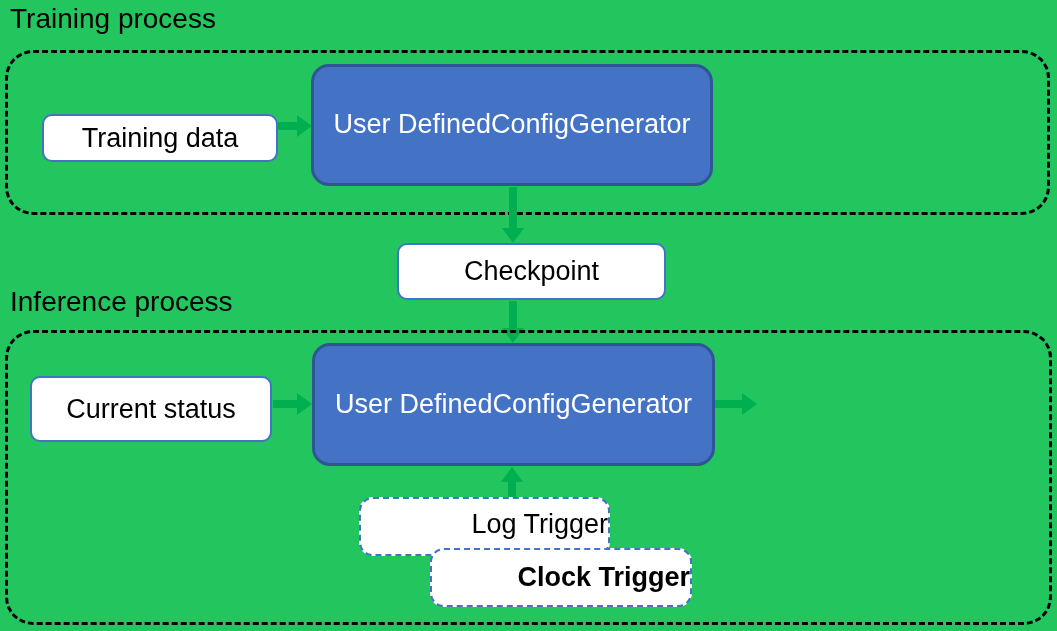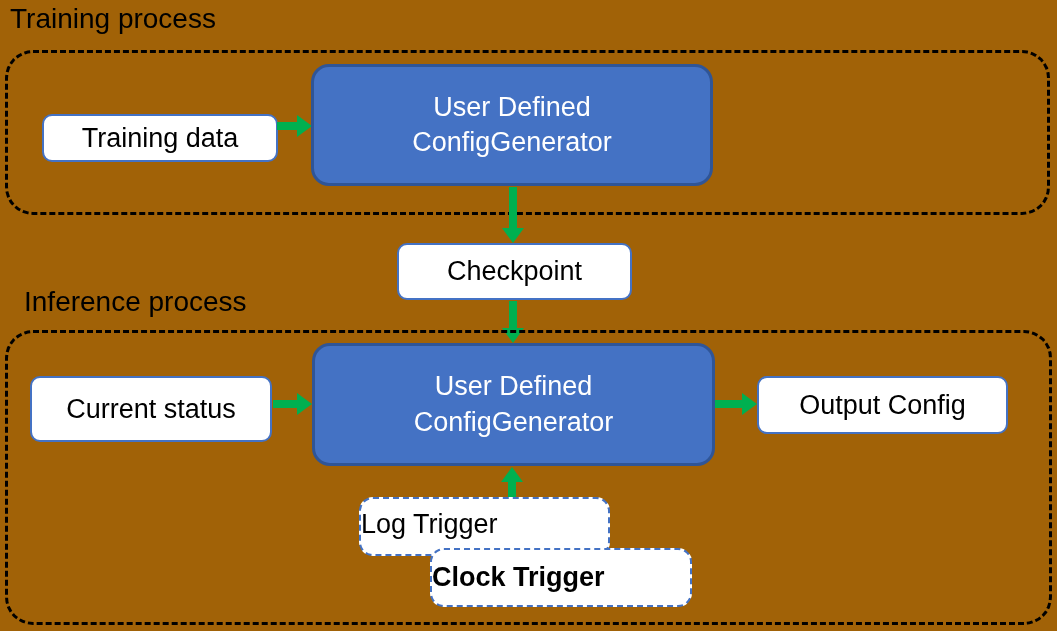--- a/index.html
+++ b/index.html
@@ -7,21 +7,21 @@
     --blue-dark:#2F5597;
     --green:#00B050;
     --line-black:#000000;
     --text-black:#000000;
     --text-white:#FFFFFF;
   }
   html,body{margin:0;padding:0;background:#ffffff;}
   .canvas{
     position:relative;
     width:1057px;height:631px;
-    background:#a16207;
+    background:#22c55e;
     font-family:"Liberation Sans", sans-serif;
     overflow:hidden;
   }
   .section-label{
     position:absolute;
     font-size:28px;
     color:var(--text-black);
     white-space:nowrap;
   }
   .dashed-container{
@@ -40,32 +40,32 @@
     display:flex;align-items:center;justify-content:center;
     font-size:27px;color:var(--text-black);
     white-space:nowrap;
   }
   .blue-box{
     position:absolute;
     box-sizing:border-box;
     background:var(--blue);
     border:3px solid var(--blue-dark);
     border-radius:18px;
-    display:flex;flex-direction:column;align-items:center;justify-content:center;
+    display:flex;flex-direction:row;align-items:center;justify-content:center;
     font-size:27px;color:var(--text-white);
     line-height:1.3;
     text-align:center;
   }
   .trigger-box{
     position:absolute;
     box-sizing:border-box;
     border:2.5px dashed var(--blue);
     border-radius:14px;
     background:#ffffff;
-    display:flex;align-items:center;justify-content:flex-start;
+    display:flex;align-items:center;justify-content:flex-end;
     font-size:27px;color:var(--text-black);
     white-space:nowrap;
   }
   .arrow{position:absolute;}
   .arrow-right{height:22px;}
   .arrow-right .shaft-h{position:absolute;left:0;top:7px;right:13px;height:8px;background:var(--green);}
   .arrow-right .head-right{position:absolute;right:0;top:0;width:0;height:0;
     border-top:11px solid transparent;border-bottom:11px solid transparent;border-left:15px solid var(--green);}
   .arrow-down{width:22px;}
   .arrow-down .shaft-v{position:absolute;left:7px;top:0;width:8px;bottom:13px;background:var(--green);}
@@ -97,30 +97,30 @@
   <div class="blue-box" style="left:311px;top:64px;width:402px;height:122px;">
     <span>User Defined</span>
     <span>ConfigGenerator</span>
   </div>
 
   <div class="arrow arrow-down" style="left:502px;top:187px;height:56px;">
     <div class="shaft-v"></div>
     <div class="head-down"></div>
   </div>
 
-  <div class="white-box" style="left:397px;top:243px;width:235px;height:57px;">
+  <div class="white-box" style="left:397px;top:243px;width:269px;height:57px;">
     <span>Checkpoint</span>
   </div>
 
   <div class="arrow arrow-down" style="left:502px;top:301px;height:42px;">
     <div class="shaft-v"></div>
     <div class="head-down"></div>
   </div>
 
-  <div class="section-label" style="left:24px;top:286px;">Inference process</div>
+  <div class="section-label" style="left:10px;top:286px;">Inference process</div>
 
   <div class="dashed-container" style="left:5px;top:330px;width:1047px;height:295px;"></div>
 
   <div class="white-box" style="left:30px;top:376px;width:242px;height:66px;">
     <span>Current status</span>
   </div>
 
   <div class="arrow arrow-right" style="left:273px;top:393px;width:39px;">
     <div class="shaft-h"></div>
     <div class="head-right"></div>
@@ -129,23 +129,20 @@
   <div class="blue-box" style="left:312px;top:343px;width:403px;height:123px;">
     <span>User Defined</span>
     <span>ConfigGenerator</span>
   </div>
 
   <div class="arrow arrow-right" style="left:715px;top:393px;width:42px;">
     <div class="shaft-h"></div>
     <div class="head-right"></div>
   </div>
 
-  <div class="white-box" style="left:757px;top:376px;width:251px;height:58px;">
-    <span>Output Config</span>
-  </div>
 
   <div class="arrow arrow-up" style="left:501px;top:467px;height:30px;">
     <div class="head-up"></div>
     <div class="shaft-v"></div>
   </div>
 
   <div class="trigger-box" style="left:359px;top:497px;width:251px;height:59px;">
     <span style="position:relative;top:-2px;">Log Trigger</span>
   </div>
 

